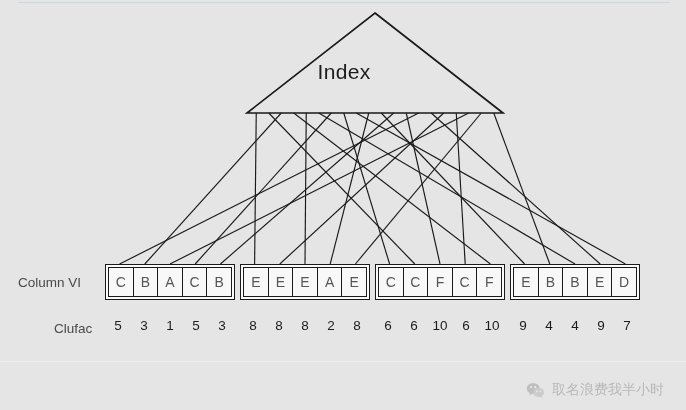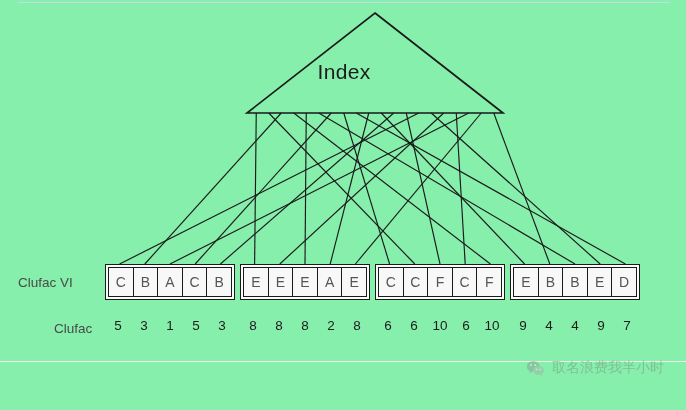--- a/index.html
+++ b/index.html
@@ -10,21 +10,21 @@
     width: 686px;
     height: 410px;
     background: #ffffff;
     font-family: "Liberation Sans", sans-serif;
     overflow: hidden;
   }
   #page {
     position: relative;
     width: 686px;
     height: 410px;
-    background: #86efac;
+    background: #e5e5e5;
     overflow: hidden;
   }
   #top-rule {
     position: absolute;
     left: 18px;
     top: 2px;
     width: 652px;
     height: 1px;
     background: #c3dbe8;
   }
@@ -103,21 +103,21 @@
   .num {
     flex: 1 1 0;
     text-align: center;
     font-size: 13.5px;
     color: #1c1c1c;
     font-family: "Liberation Sans", sans-serif;
   }
   #watermark {
     position: absolute;
     right: 22px;
-    top: 359px;
+    top: 381px;
     display: flex;
     align-items: center;
     gap: 7px;
     opacity: 0.42;
   }
   #watermark .wm-text {
     font-size: 14px;
     color: #7a7a7a;
     font-family: "DejaVu Sans", sans-serif;
     white-space: nowrap;
@@ -163,21 +163,21 @@
         <line x1="318.75" y1="113" x2="575.00" y2="264"></line>
         <line x1="431.25" y1="113" x2="600.20" y2="264"></line>
         <line x1="356.25" y1="113" x2="625.40" y2="264"></line>
       </g>
   </svg>
 
   <div class="index-label">
     <span>Index</span>
   </div>
 
-  <div class="row-label" id="label-column">Clufac VI</div>
+  <div class="row-label" id="label-column">Column VI</div>
   <div class="row-label" id="label-clufac">Clufac</div>
 
   <div id="cells-layer">
       <div class="cell-group" style="left: 105px; width: 130px;">
         <div class="cell">C</div>
         <div class="cell">B</div>
         <div class="cell">A</div>
         <div class="cell">C</div>
         <div class="cell">B</div>
       </div>

